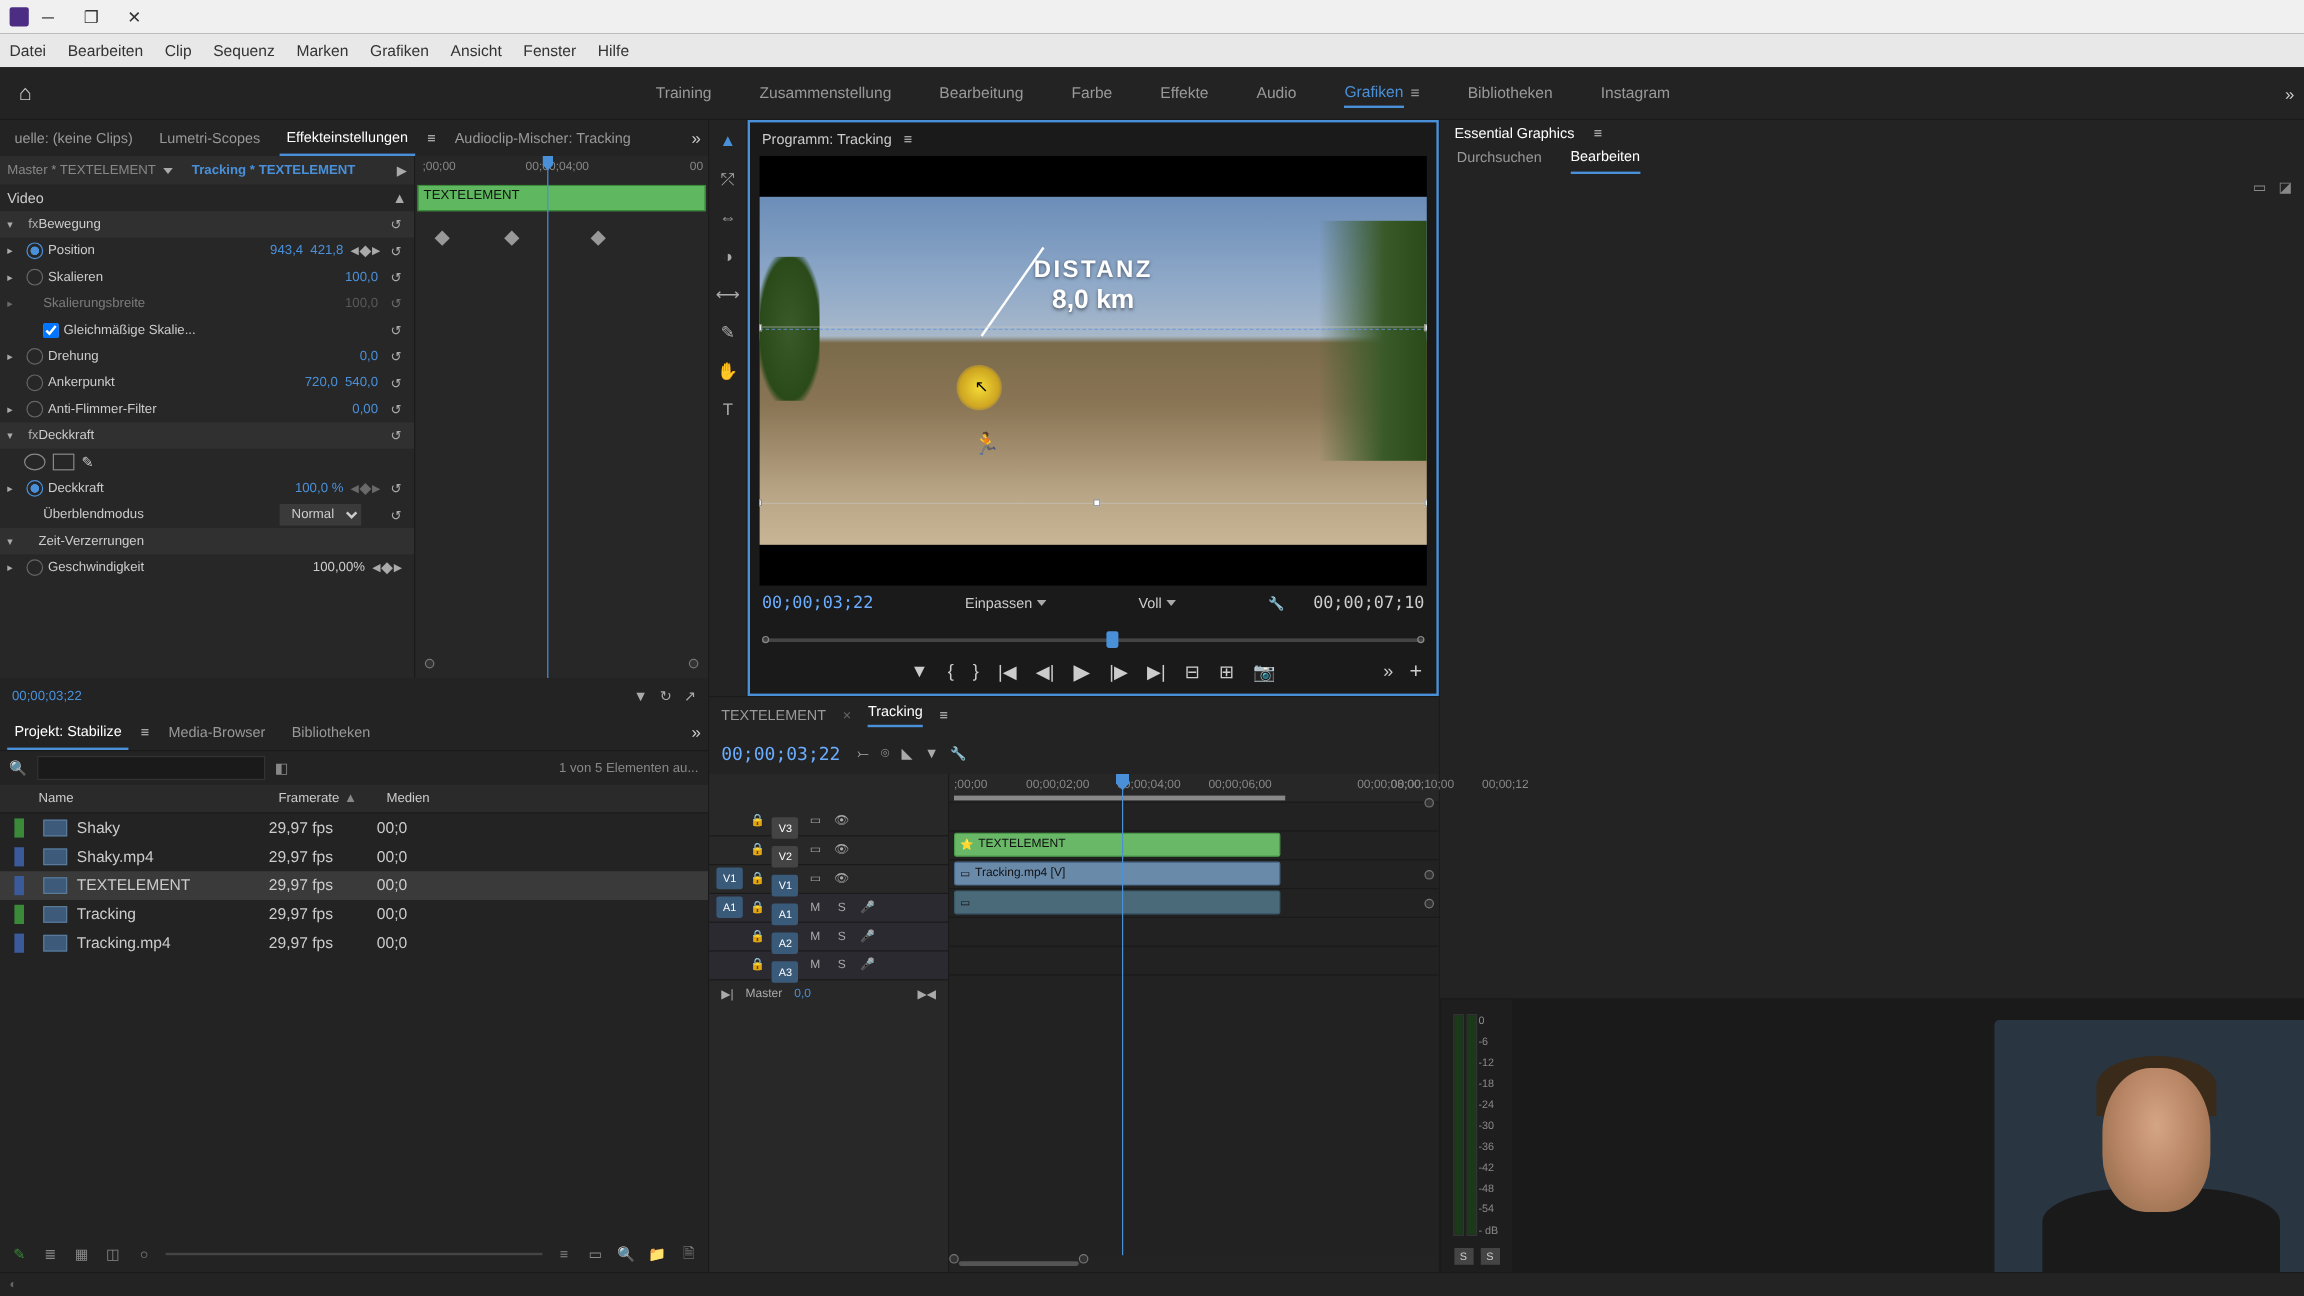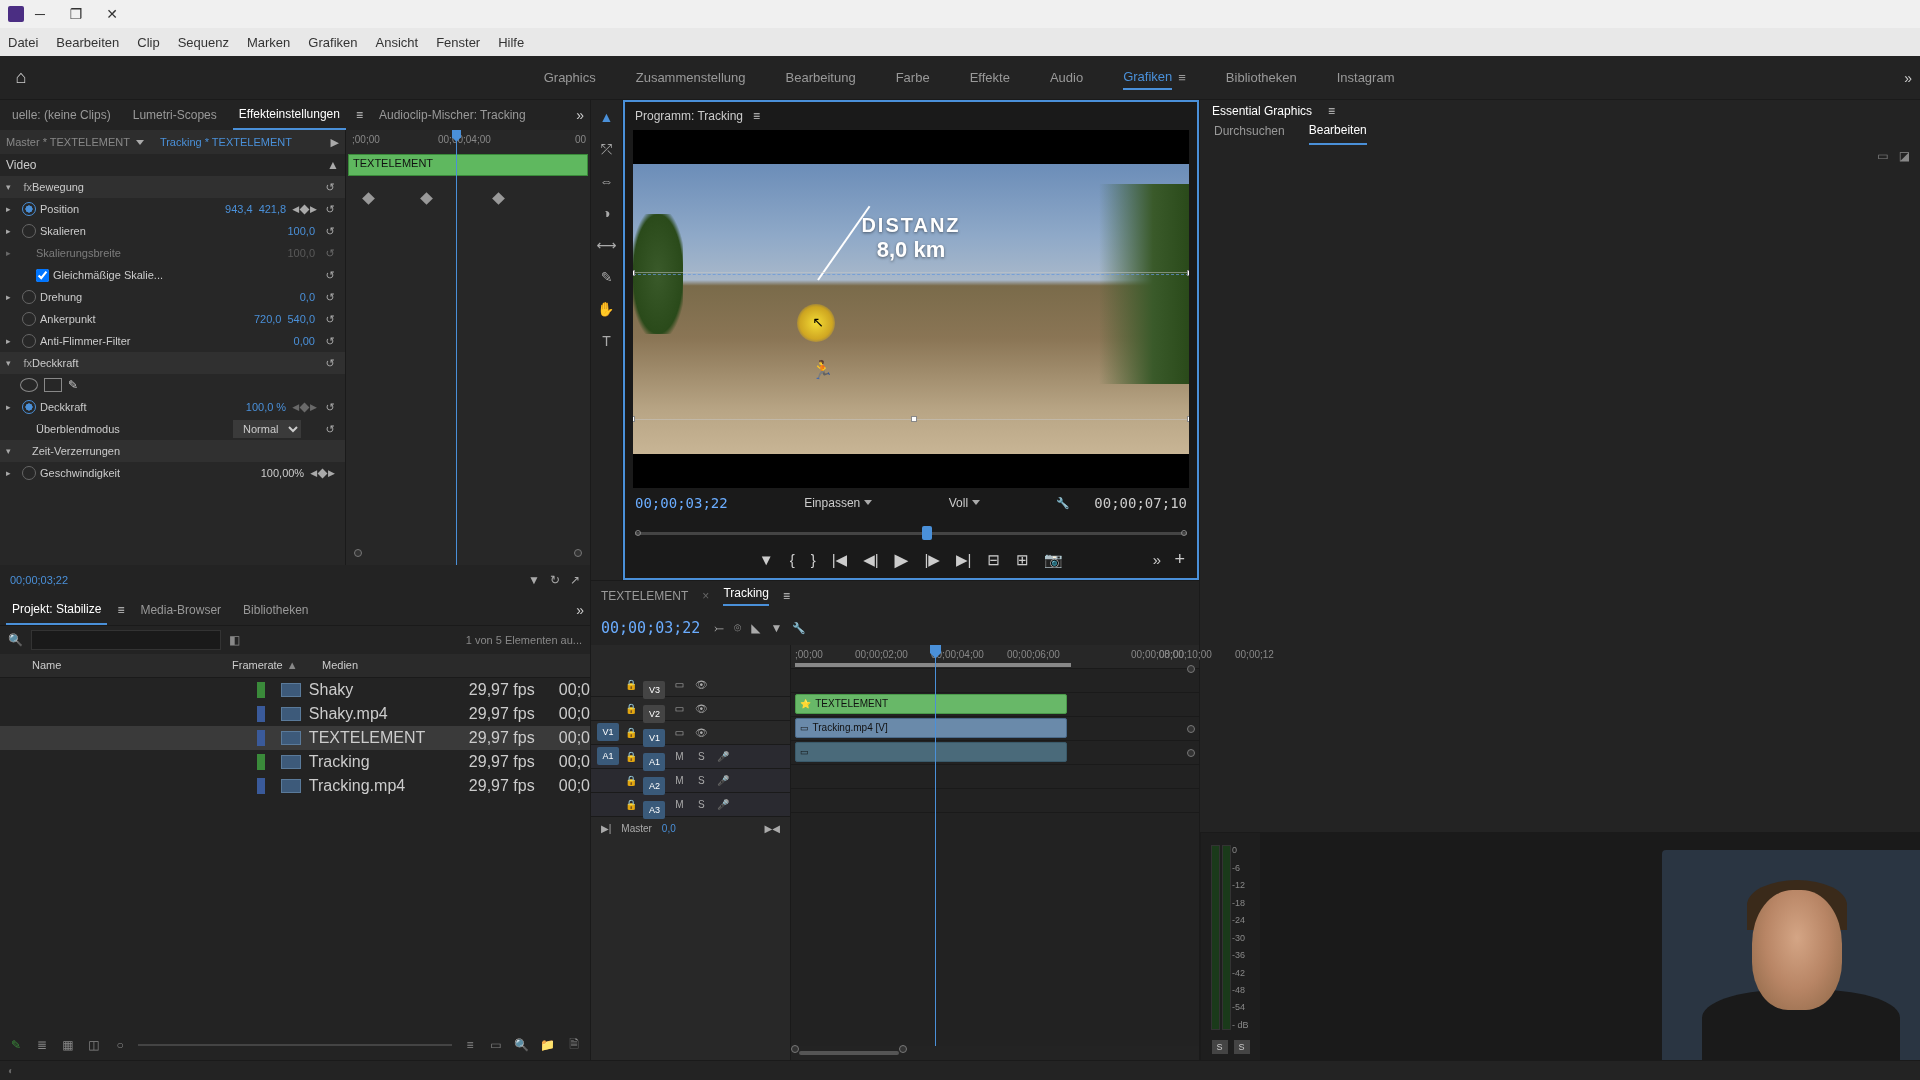--- a/index.html
+++ b/index.html
@@ -32,21 +32,21 @@
 .panel-tabs .tab { cursor: pointer; padding: 4px 6px; height: 100%; display: flex; align-items: center; }
 .panel-tabs .tab.active { color: #fff; border-bottom: 2px solid #4a90d9; }
 .panel-tabs .tab.underline { color: #fff; }
 .panel-menu { color: #ccc; cursor: pointer; }
 .chevrons { margin-left: auto; color: #ccc; cursor: pointer; font-size: 14px; }
 
 .effect-controls { flex: 1; background: #272727; display: flex; overflow: hidden; }
 .ec-left { width: 345px; overflow-y: auto; position: relative; }
 .ec-header-row { display: flex; align-items: center; height: 24px; padding: 0 6px; background: #2d2d2d; font-size: 11px; }
 .ec-master { color: #888; }
-.ec-track { color: #4a90d9; margin-left: 10px; }
+.ec-track { color: #4a90d9; margin-left: 10px; font-weight: bold; }
 .ec-video-row { display: flex; align-items: center; height: 22px; padding: 0 6px; background: #252525; justify-content: space-between; }
 .ec-prop-row { display: flex; align-items: center; height: 22px; padding: 0 6px; font-size: 11px; }
 .ec-prop-row.group { background: #303030; }
 .ec-twirl { width: 12px; color: #aaa; cursor: pointer; font-size: 9px; }
 .ec-stopwatch { width: 14px; height: 14px; border: 1px solid #666; border-radius: 50%; margin: 0 4px; cursor: pointer; }
 .ec-stopwatch.on { border-color: #4a90d9; background: radial-gradient(circle, #4a90d9 40%, transparent 45%); }
 .ec-fx { width: 14px; text-align: right; color: #aaa; }
 .ec-name { flex: 1; }
 .ec-val { color: #4a90d9; cursor: ew-resize; margin-right: 6px; }
 .ec-val.grey { color: #888; }
@@ -76,21 +76,21 @@
 .proj-name-row { height: 26px; display: flex; align-items: center; padding: 4px 8px; color: #aaa; }
 .bin-icon { width: 16px; height: 12px; background: #555; margin-right: 8px; }
 .proj-search-row { height: 28px; display: flex; align-items: center; padding: 0 8px; gap: 8px; }
 .proj-search { flex: 0 0 190px; background: #1a1a1a; border: 1px solid #333; height: 20px; padding: 0 6px; color: #ccc; font-size: 11px; }
 .proj-info { color: #888; font-size: 11px; }
 .proj-headers { height: 24px; display: flex; align-items: center; background: #2a2a2a; font-size: 11px; padding: 0 8px; border-bottom: 1px solid #1a1a1a; }
 .proj-h-name { flex: 0 0 200px; }
 .proj-h-fr { flex: 0 0 90px; display: flex; align-items: center; gap: 4px; }
 .proj-h-med { flex: 1; }
 .proj-list { flex: 1; overflow-y: auto; }
-.proj-row { height: 24px; display: flex; align-items: center; padding: 0 0; font-size: 16px; cursor: pointer; justify-content: flex-end; }
+.proj-row { height: 24px; display: flex; align-items: center; padding: 0 12px; font-size: 13px; cursor: pointer; }
 .proj-row.selected { background: #3a3a3a; }
 .proj-color { width: 8px; height: 16px; margin-right: 16px; }
 .proj-icon { width: 20px; height: 14px; background: #3d5a7a; margin-right: 8px; border: 1px solid #5a7a9a; }
 .proj-name { flex: 0 0 160px; }
 .proj-fr { flex: 0 0 90px; }
 .proj-footer { height: 30px; background: #232323; display: flex; align-items: center; padding: 0 8px; gap: 10px; }
 .proj-foot-icon { width: 16px; height: 16px; color: #888; cursor: pointer; display: flex; align-items: center; justify-content: center; }
 
 .toolbar { width: 32px; background: #232323; display: flex; flex-direction: column; align-items: center; padding: 6px 0; gap: 10px; border-right: 1px solid #1a1a1a; }
 .tool { width: 22px; height: 22px; color: #aaa; cursor: pointer; display: flex; align-items: center; justify-content: center; font-size: 14px; }
@@ -205,21 +205,21 @@
   <span>Marken</span>
   <span>Grafiken</span>
   <span>Ansicht</span>
   <span>Fenster</span>
   <span>Hilfe</span>
 </div>
 
 <div class="header">
   <div class="home-icon">⌂</div>
   <div class="workspace-tabs">
-    <span>Graphics</span>
+    <span>Training</span>
     <span>Zusammenstellung</span>
     <span>Bearbeitung</span>
     <span>Farbe</span>
     <span>Effekte</span>
     <span>Audio</span>
     <span class="ws-extra">
         <span class="active">Grafiken</span>
         <span style="color:#999;">≡</span>
       </span>
     <span>Bibliotheken</span>

